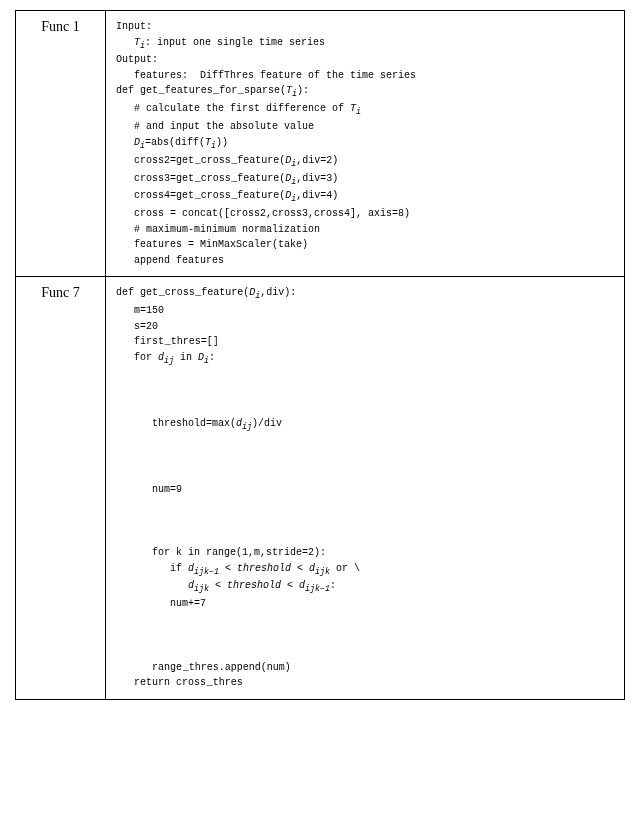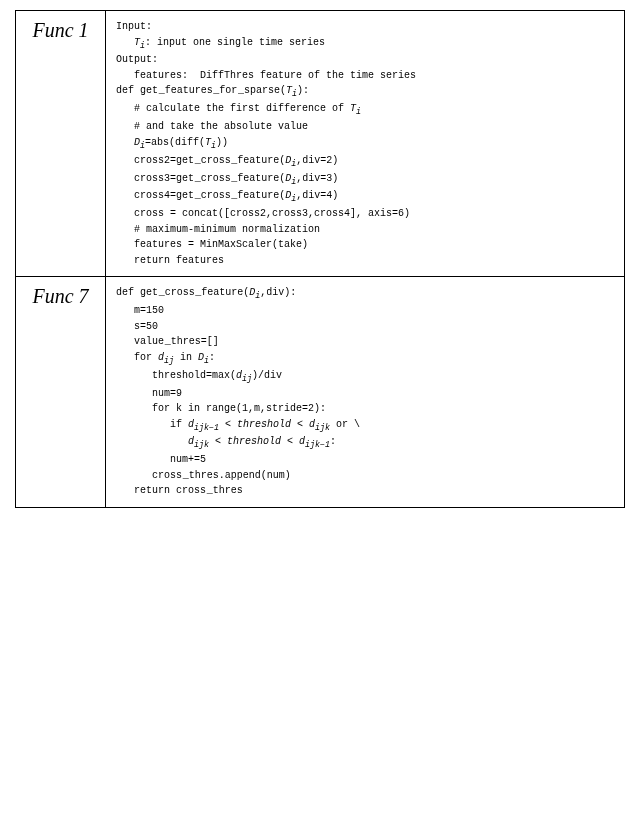--- a/index.html
+++ b/index.html
@@ -29,33 +29,32 @@
       border: 1.5px solid #000;
       vertical-align: top;
       padding: 8px 10px;
     }
 
     .func-label {
       width: 90px;
       text-align: center;
       vertical-align: middle;
       font-family: 'Times New Roman', Times, serif;
-      font-size: 20px;
+      font-size: 14px;
       white-space: nowrap;
-      font-style: italic;
     }
 
     .code-cell {
       font-family: Liberation Mono, monospace;
       font-size: 10px;
       line-height: 1.55;
     }
 
     .indent1 { padding-left: 18px; }
-    .indent2 { padding-left: 36px; }
+    .indent2 { padding-left: 36px; margin-top: 48px; }
     .indent3 { padding-left: 54px; }
     .indent4 { padding-left: 72px; }
 
     .line {
       display: block;
       line-height: 1.55;
     }
 
     em.math {
       font-style: italic;
@@ -69,44 +68,44 @@
 
     <tr>
       <td class="func-label">Func 1</td>
       <td class="code-cell">
         <span class="line">Input:</span>
         <span class="line indent1"><em class="math">T<sub>i</sub></em>: input one single time series</span>
         <span class="line">Output:</span>
         <span class="line indent1">features:&nbsp; DiffThres feature of the time series</span>
         <span class="line">def get _features _for _sparse(<em class="math">T<sub>i</sub></em>):</span>
         <span class="line indent1"># calculate the first difference of <em class="math">T<sub>i</sub></em></span>
-        <span class="line indent1"># and take the absolute value</span>
+        <span class="line indent1"># and input the absolute value</span>
         <span class="line indent1"><em class="math">D<sub>i</sub></em>=abs(diff(<em class="math">T<sub>i</sub></em>))</span>
         <span class="line indent1">cross2=get _cross _feature(<em class="math">D<sub>i</sub></em>,div=2)</span>
         <span class="line indent1">cross3=get _cross _feature(<em class="math">D<sub>i</sub></em>,div=3)</span>
         <span class="line indent1">cross4=get _cross _feature(<em class="math">D<sub>i</sub></em>,div=4)</span>
-        <span class="line indent1">cross = concat([cross2,cross3,cross4], axis=6)</span>
+        <span class="line indent1">cross = concat([cross2,cross3,cross4], axis=8)</span>
         <span class="line indent1"># maximum-minimum normalization</span>
         <span class="line indent1">features = MinMaxScaler(take)</span>
-        <span class="line indent1">return features</span>
+        <span class="line indent1">append features</span>
       </td>
     </tr>
 
     <tr>
       <td class="func-label">Func 7</td>
       <td class="code-cell">
         <span class="line">def get _cross _feature(<em class="math">D<sub>i</sub></em>,div):</span>
         <span class="line indent1">m=150</span>
-        <span class="line indent1">s=50</span>
-        <span class="line indent1">value _thres=[]</span>
+        <span class="line indent1">s=20</span>
+        <span class="line indent1">first _thres=[]</span>
         <span class="line indent1">for <em class="math">d<sub>ij</sub></em> in <em class="math">D<sub>i</sub></em>:</span>
         <span class="line indent2">threshold=max(<em class="math">d<sub>ij</sub></em>)/div</span>
         <span class="line indent2">num=9</span>
         <span class="line indent2">for k in range(1,m,stride=2):</span>
         <span class="line indent3">if <em class="math">d<sub>ijk−1</sub></em> &lt; <em class="math">threshold</em> &lt; <em class="math">d<sub>ijk</sub></em> or \</span>
         <span class="line indent4"><em class="math">d<sub>ijk</sub></em> &lt; <em class="math">threshold</em> &lt; <em class="math">d<sub>ijk−1</sub></em>:</span>
-        <span class="line indent3">num+=5</span>
-        <span class="line indent2">cross _thres.append(num)</span>
+        <span class="line indent3">num+=7</span>
+        <span class="line indent2">range _thres.append(num)</span>
         <span class="line indent1">return cross _thres</span>
       </td>
     </tr>
   </tbody>
 </table>
 
 </body></html>

